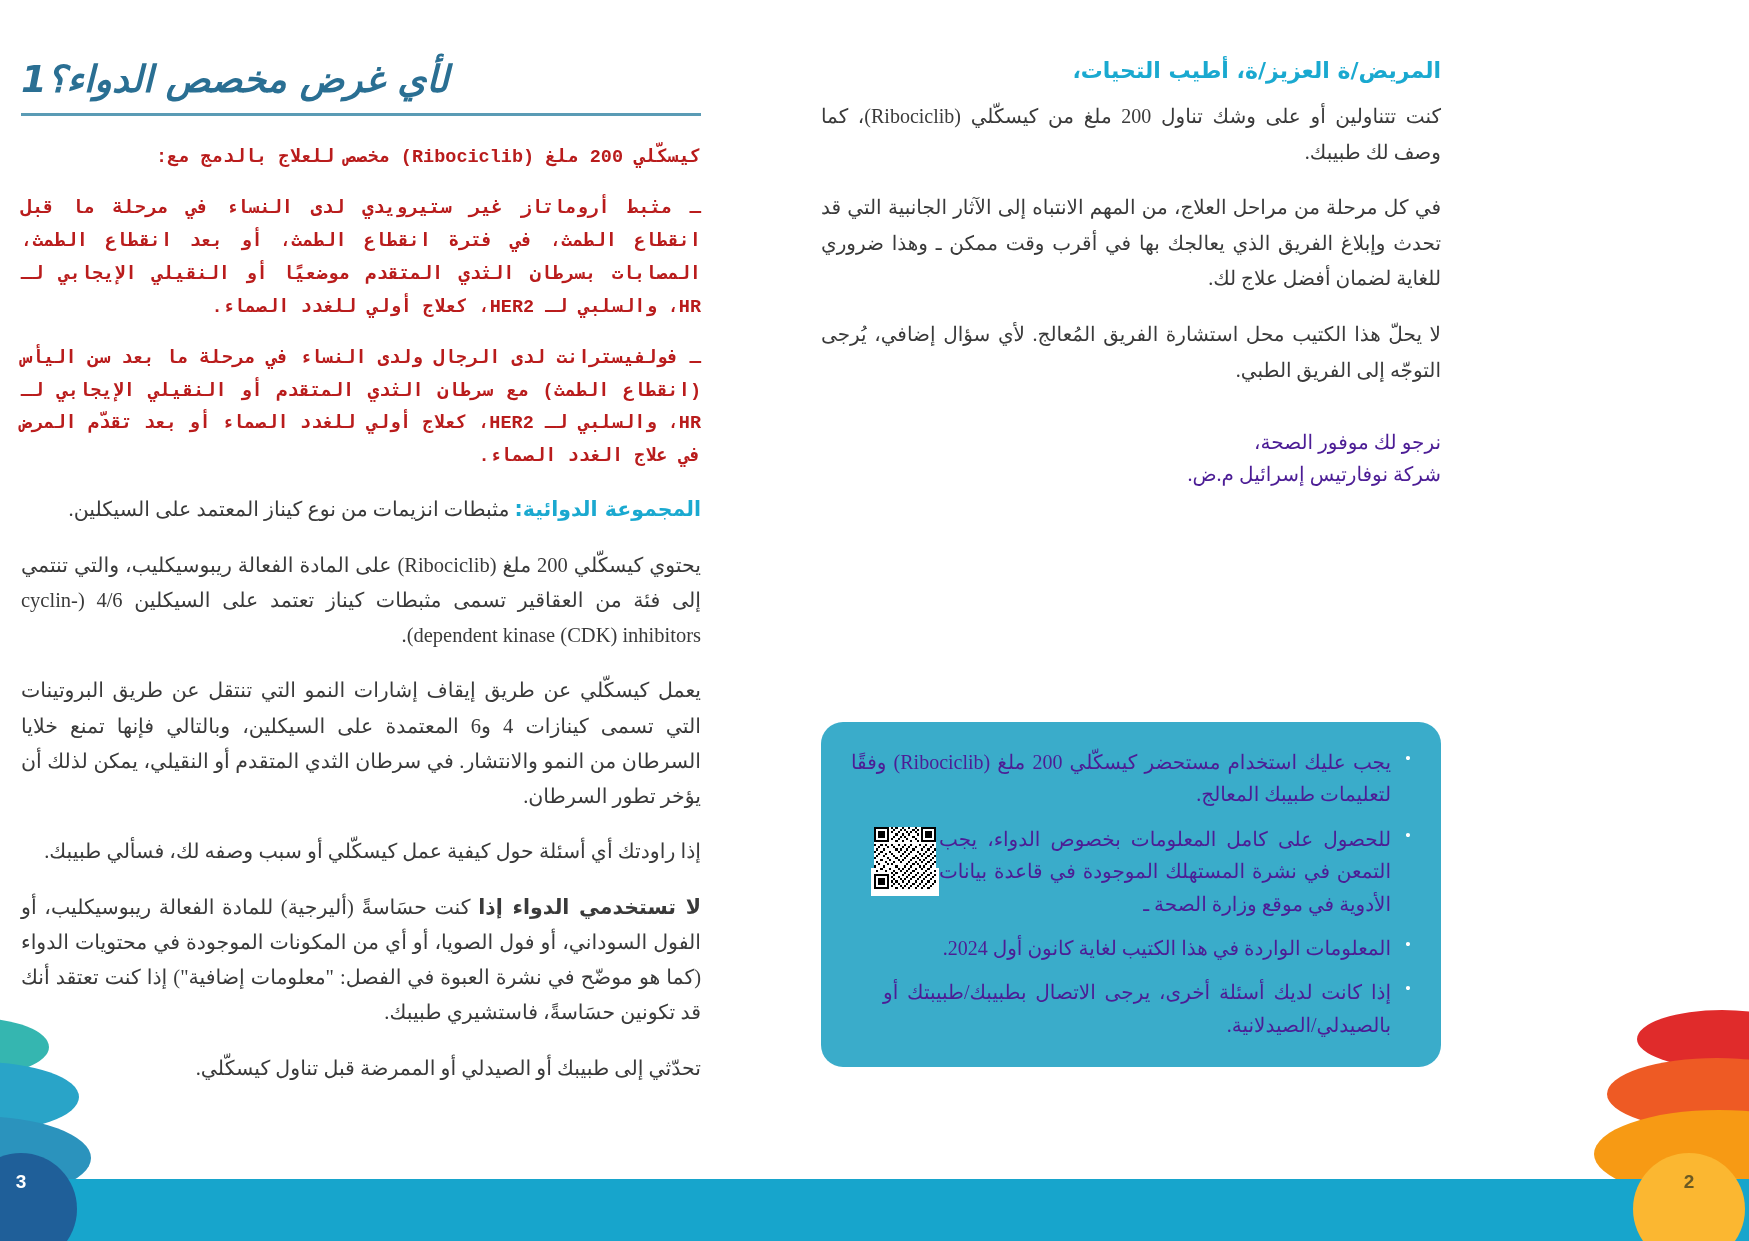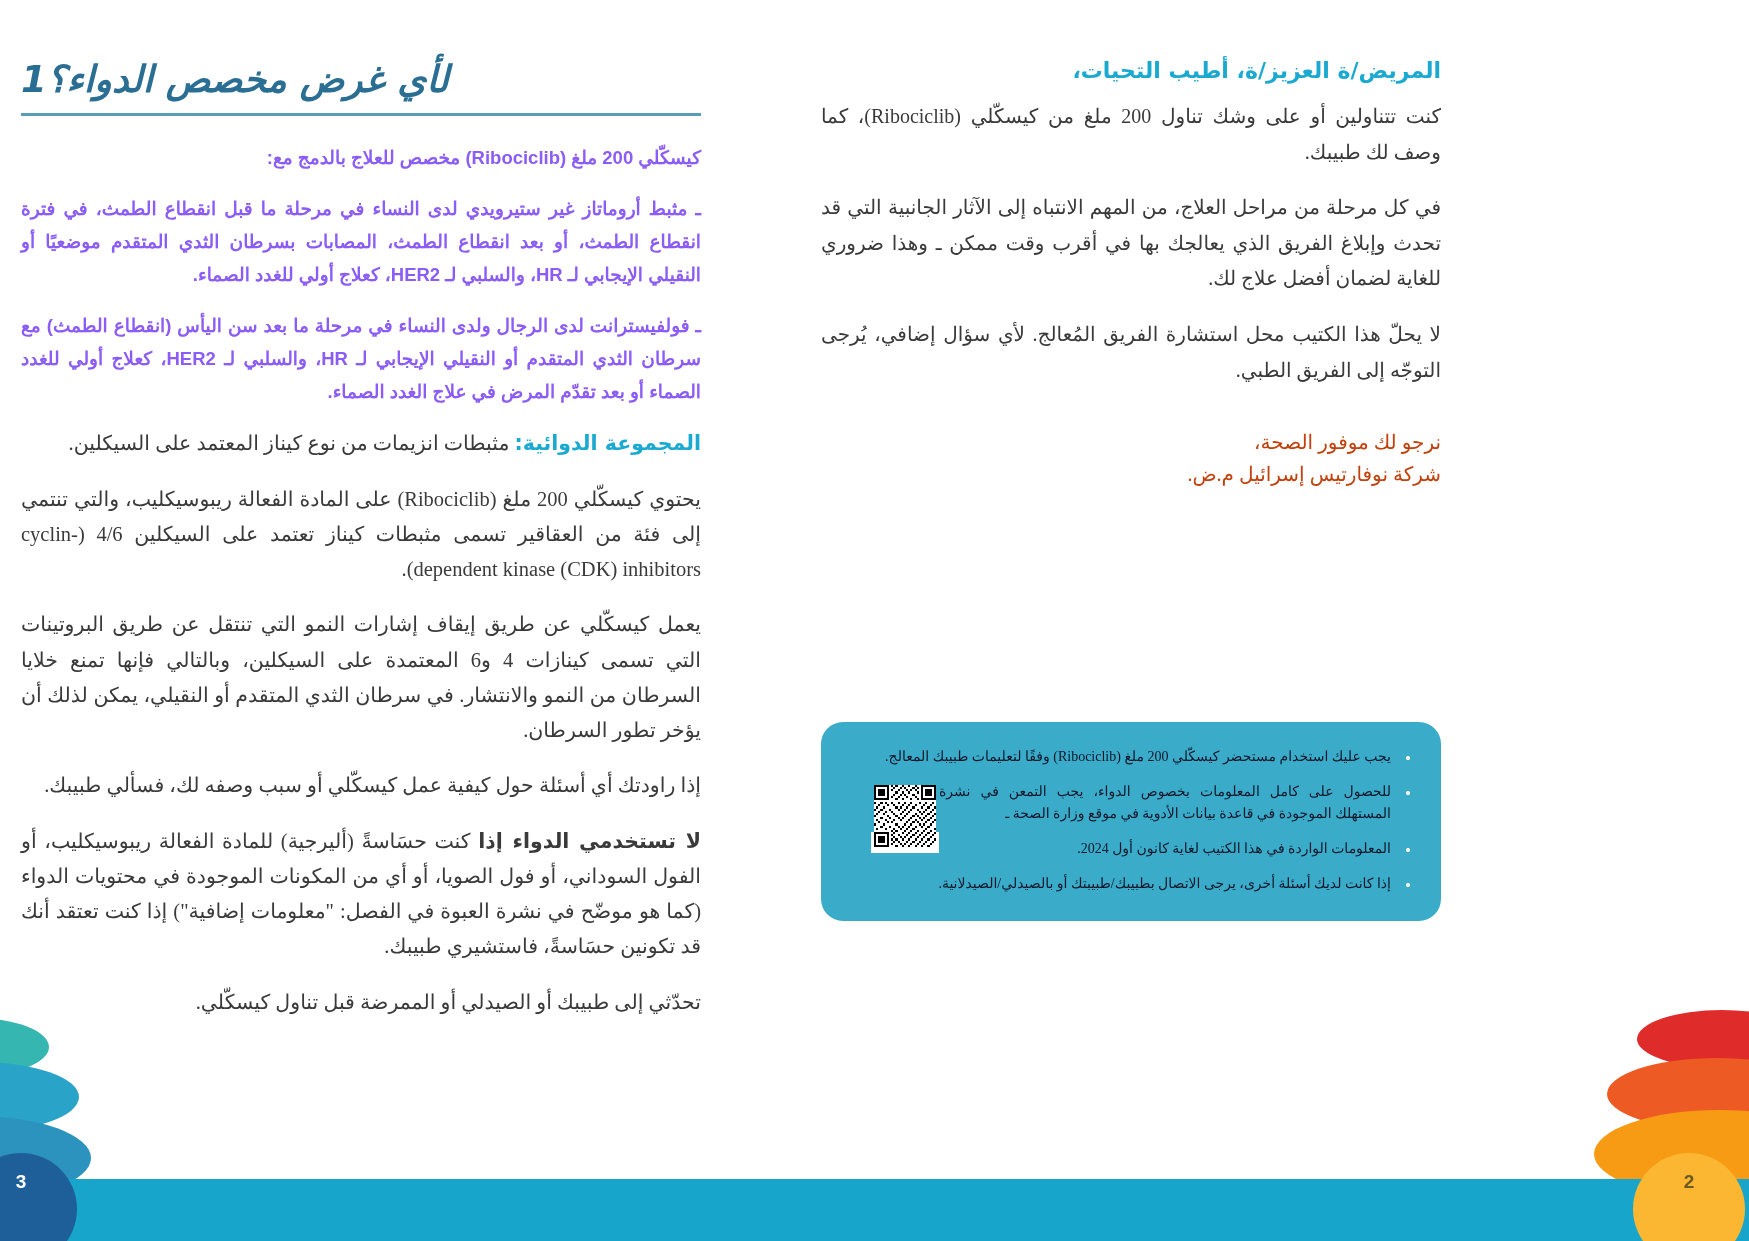--- a/index.html
+++ b/index.html
@@ -108,43 +108,43 @@
     text-align: justify;
     direction: rtl;
     margin: 0 0 20px 0;
   }
   .p-right {
     text-align: justify;
     font-size: 20px;
     line-height: 1.78;
   }
   .bold-block {
-    font-family: Liberation Sans, sans-serif;
+    font-family: Liberation Mono, monospace;
     font-weight: 700;
     font-size: 18.5px;
     line-height: 1.78;
-    color: #8b5cf6;
+    color: #b91c1c;
     text-align: justify;
     direction: rtl;
     margin: 0 0 18px 0;
   }
   .bold-inline {
     font-family: "DejaVu Sans", sans-serif;
     font-weight: 700;
   }
   .teal-bold {
     font-family: "DejaVu Sans", sans-serif;
     font-weight: 700;
     color: #1aa9d0;
   }
   .sig {
     font-family: "Liberation Serif", "DejaVu Serif", serif;
     font-size: 20px;
     line-height: 1.6;
-    color: #c2410c;
+    color: #4c1d95;
     text-align: right;
     direction: rtl;
     margin: 0;
   }
   .spacer-18 { height: 18px; }
 
   
   .callout {
     position: absolute;
     left: 860px;
@@ -158,26 +158,26 @@
   }
   .callout ul {
     list-style: none;
     margin: 0;
     padding: 0;
     direction: rtl;
   }
   .callout li {
     position: relative;
     font-family: "Liberation Serif", "DejaVu Serif", serif;
-    font-size: 14px;
+    font-size: 20px;
     line-height: 1.62;
     text-align: justify;
     padding-right: 20px;
     margin-bottom: 12px;
-    color: #0f172a;
+    color: #4c1d95;
   }
   .callout li:last-child { margin-bottom: 0; margin-left: 32px; }
   .callout li::before {
     content: "\2022";
     position: absolute;
     right: 0;
     top: -1px;
     font-size: 17px;
     color: #ffffff;
   }

